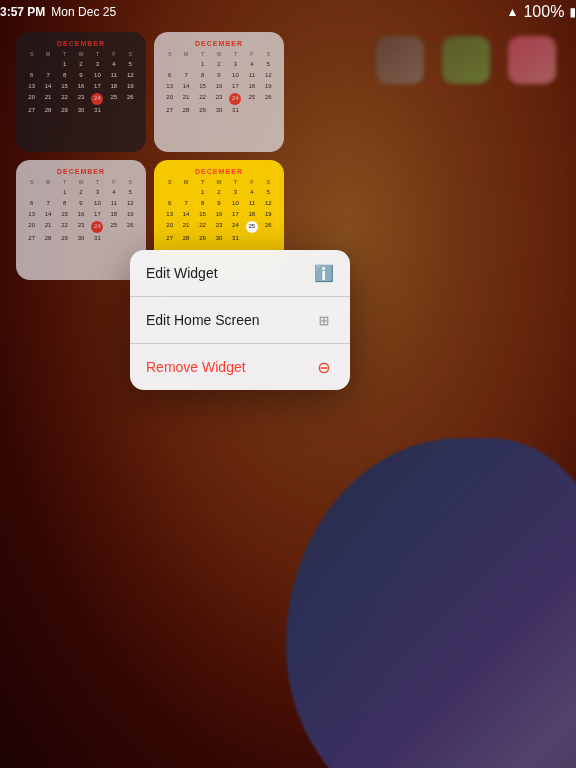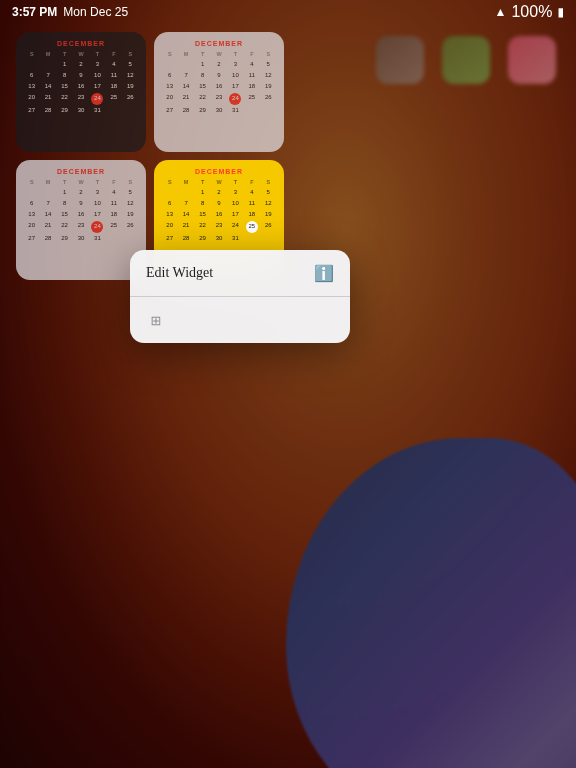--- a/index.html
+++ b/index.html
@@ -37,21 +37,21 @@
     
     #status-bar {
       position: absolute;
       top: 0;
       left: 0;
       right: 0;
       height: 24px;
       display: flex;
       align-items: center;
       justify-content: space-between;
-      padding: 0 12px;
+      padding: 0 0;
       z-index: 100;
     }
 
     #status-icons {
       display: flex;
       align-items: center;
       gap: 5px;
     }
 
     
@@ -172,21 +172,20 @@
       display: flex;
       align-items: center;
       justify-content: space-between;
       padding: 13px 16px;
       font-size: 14px;
       cursor: pointer;
     }
 
     .menu-item:not(:last-child) {
       border-bottom: 0.5px solid rgba(0,0,0,0.15);
-      font-family: Liberation Serif, serif;
     }
 
     .menu-item-label {
       font-size: 14px;
       color: #1c1c1e;
     }
 
     .menu-item-label.red {
       color: #ff3b30;
     }
@@ -443,15 +442,20 @@
     </div>
   </div>
 </div>
 
 <div id="context-menu">
   <div class="menu-item">
     <span class="menu-item-label">Edit Widget</span>
     <span class="menu-item-icon">ℹ️</span>
   </div>
   <div class="menu-item">
+    <span class="menu-item-label">Edit Home Screen</span>
     <span class="menu-item-icon" style="font-size:13px;">⊞</span>
   </div>
+  <div class="menu-item">
+    <span class="menu-item-label red">Remove Widget</span>
+    <span class="menu-item-icon red">⊖</span>
+  </div>
 </div>
 
 </body></html>

